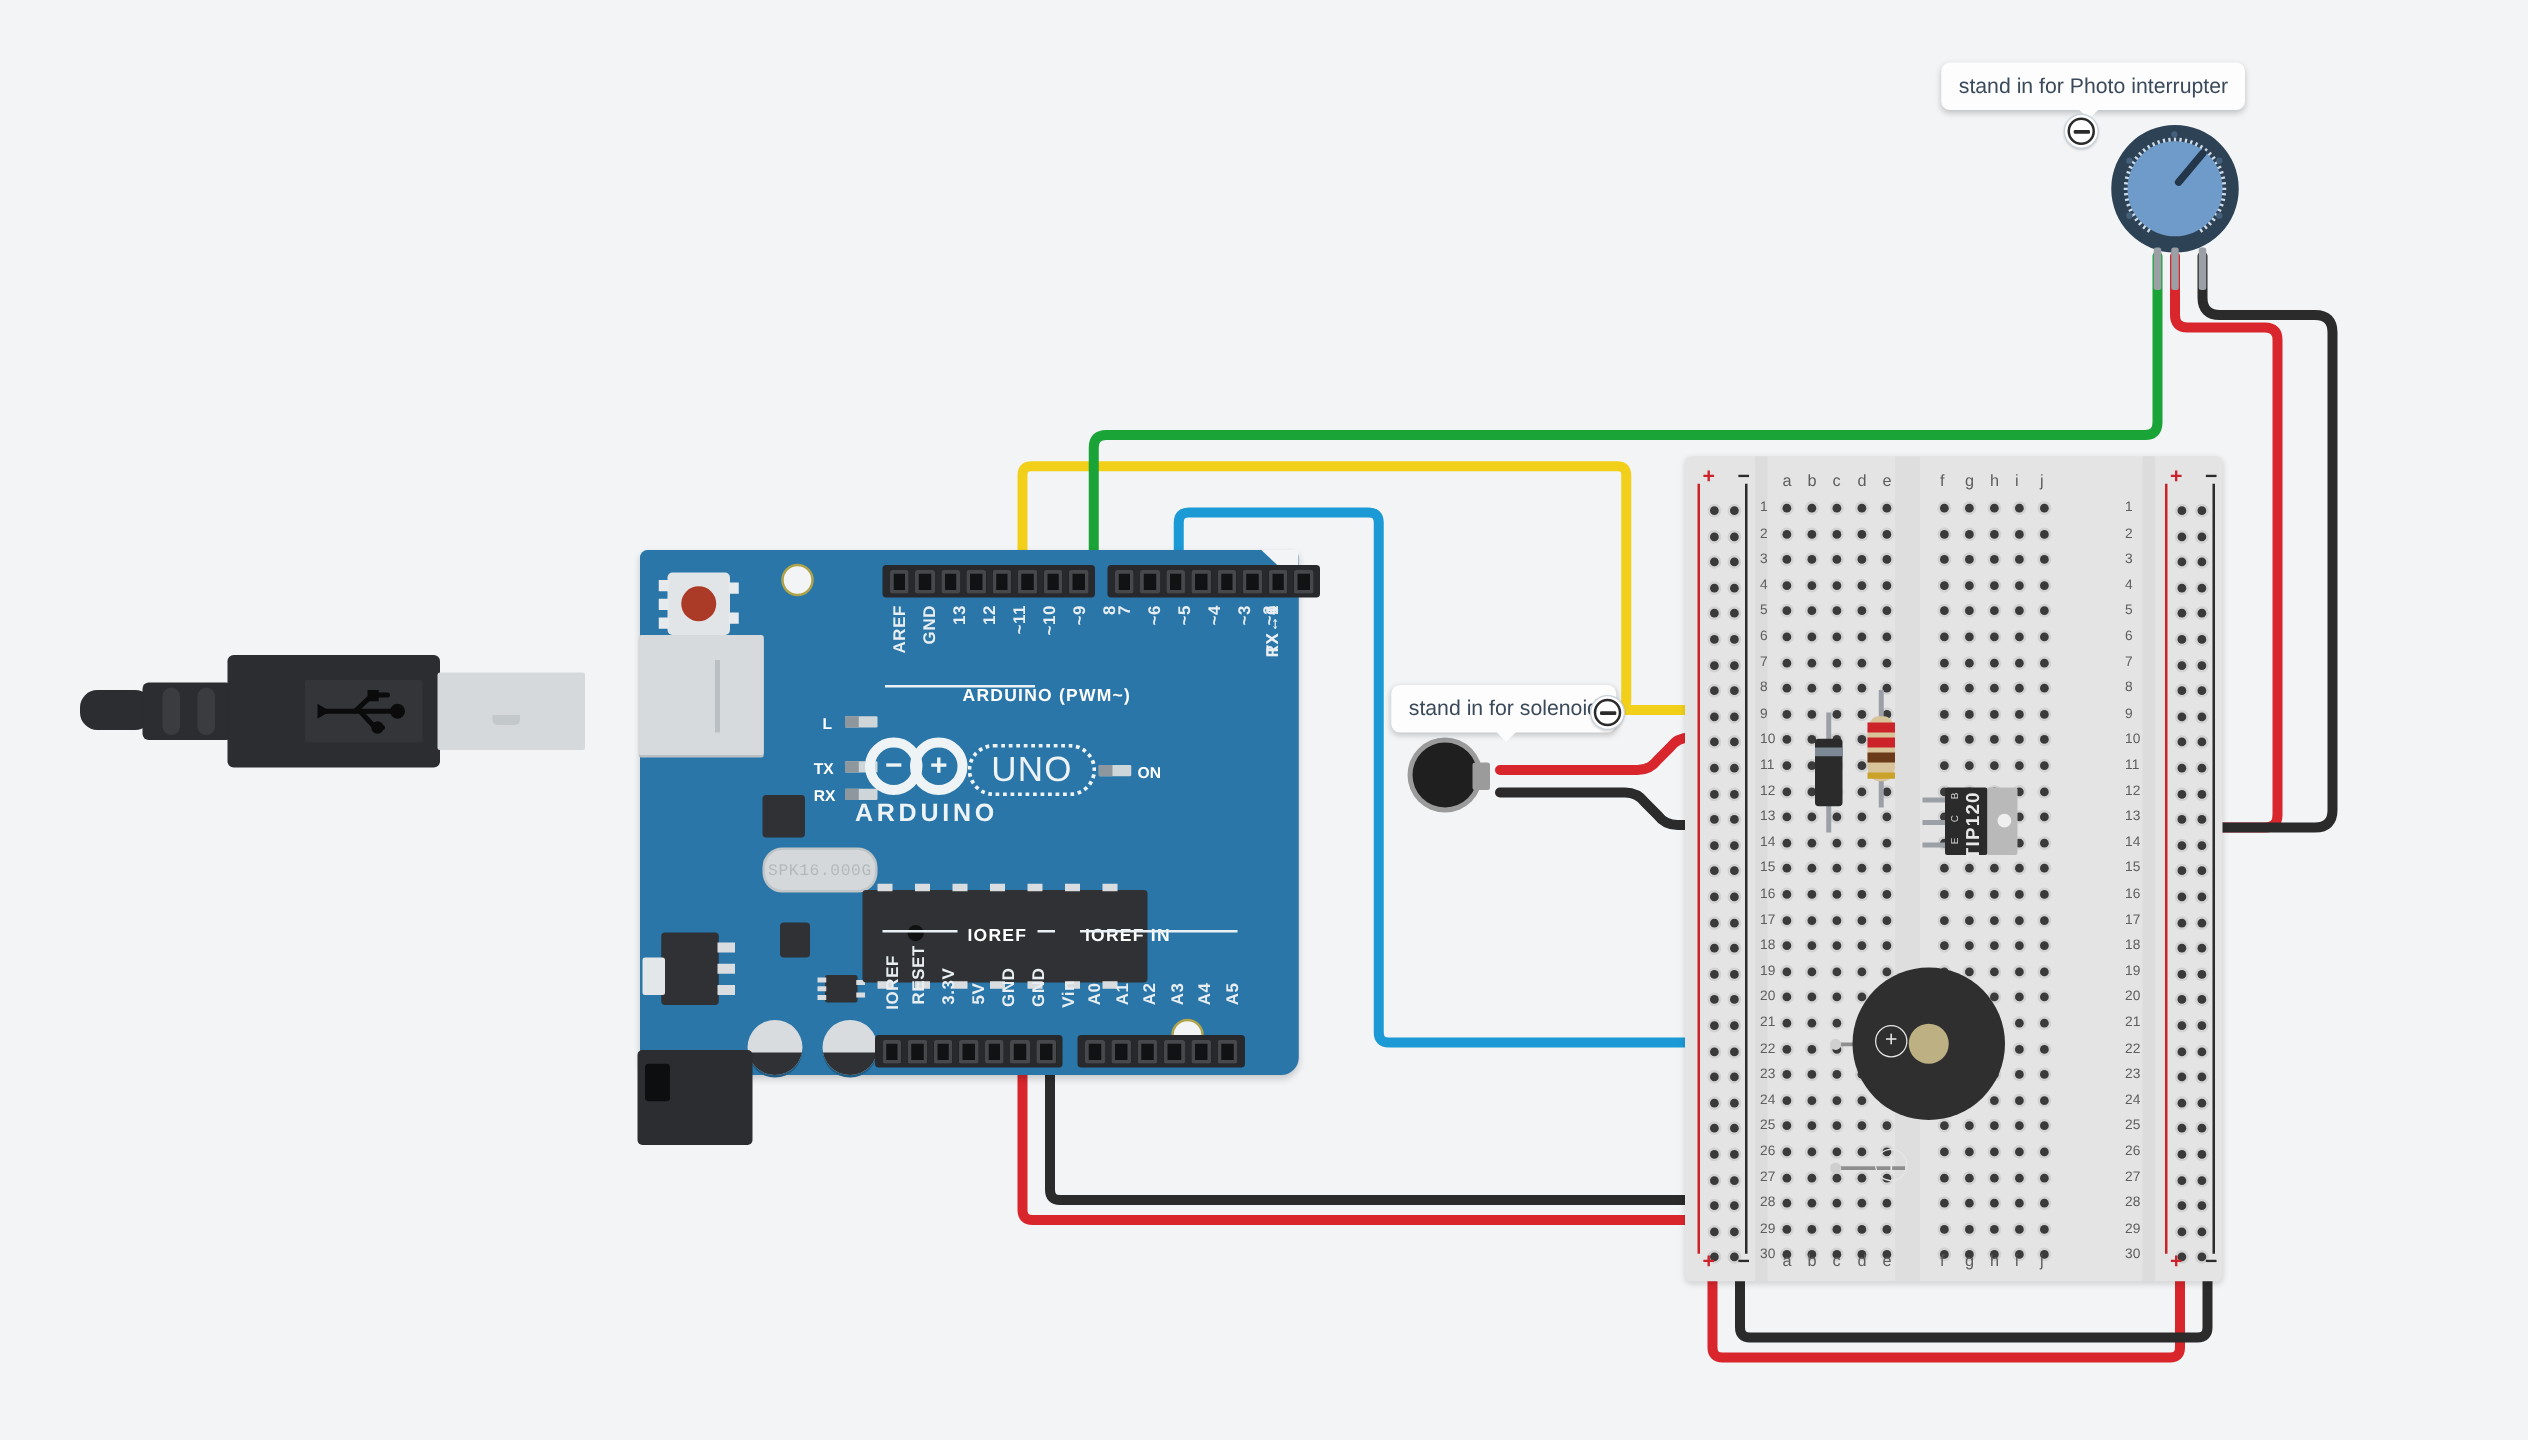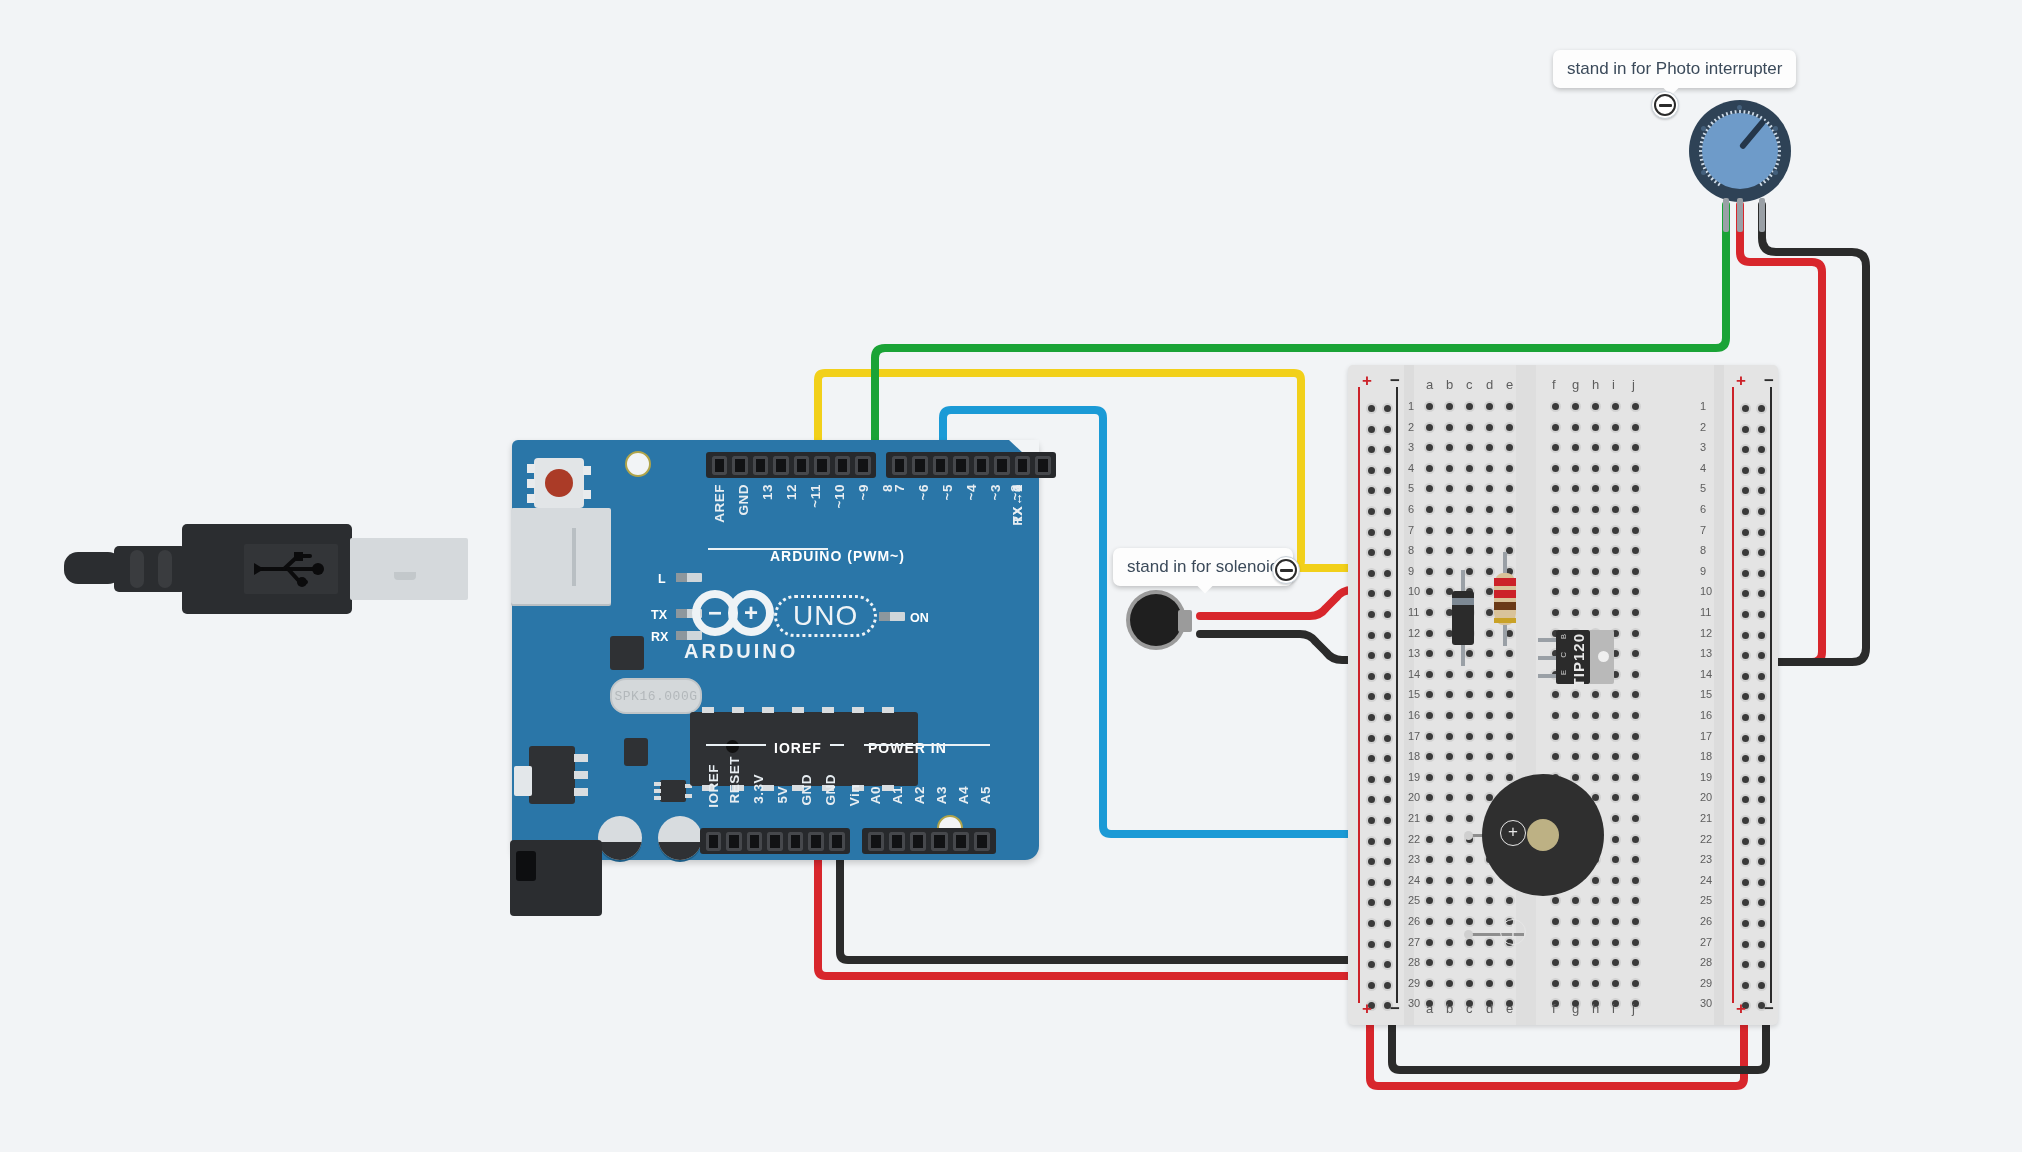--- a/index.html
+++ b/index.html
@@ -358,21 +358,21 @@
     <div class="pinlbl" style="left:356px;top:346px;">A0</div>
     <div class="pinlbl" style="left:378px;top:346px;">A1</div>
     <div class="pinlbl" style="left:400px;top:346px;">A2</div>
     <div class="pinlbl" style="left:422px;top:346px;">A3</div>
     <div class="pinlbl" style="left:444px;top:346px;">A4</div>
     <div class="pinlbl" style="left:466px;top:346px;">A5</div>
 
     <div class="grouplbl" style="left:262px;top:300px;">IOREF</div>
     <div class="groupline" style="left:194px;top:304px;width:60px;"></div>
     <div class="groupline" style="left:318px;top:304px;width:14px;"></div>
-    <div class="grouplbl" style="left:356px;top:300px;">POWER IN</div>
+    <div class="grouplbl" style="left:356px;top:300px;">IOREF IN</div>
     <div class="groupline" style="left:352px;top:304px;width:126px;"></div>
   </div>
 
   <div id="bb" class="abs">
     <div class="bbody"></div>
     <div class="bbmid" style="left:168px;top:0;width:20px;height:660px;"></div>
     <div class="bbmid" style="left:56px;top:0;width:10px;height:660px;background:#dcdcdc;"></div>
     <div class="bbmid" style="left:366px;top:0;width:10px;height:660px;background:#dcdcdc;"></div>
 
     <div class="railline" style="left:10px;top:22px;height:616px;background:#cc2229;"></div>

